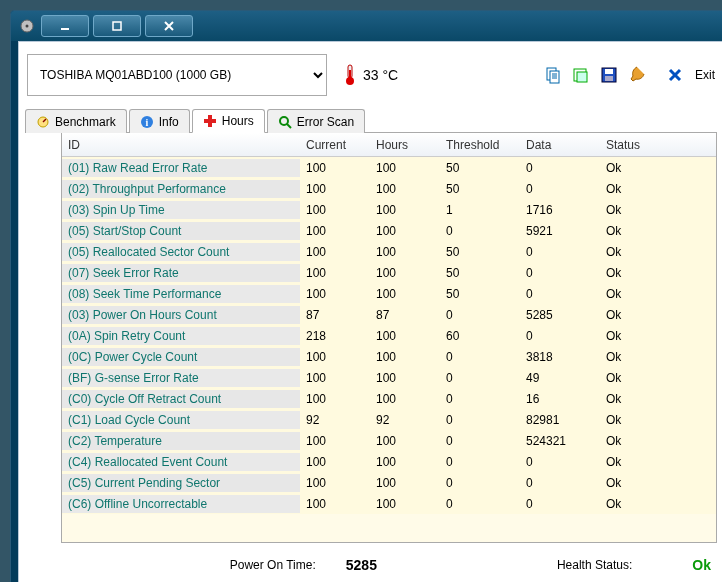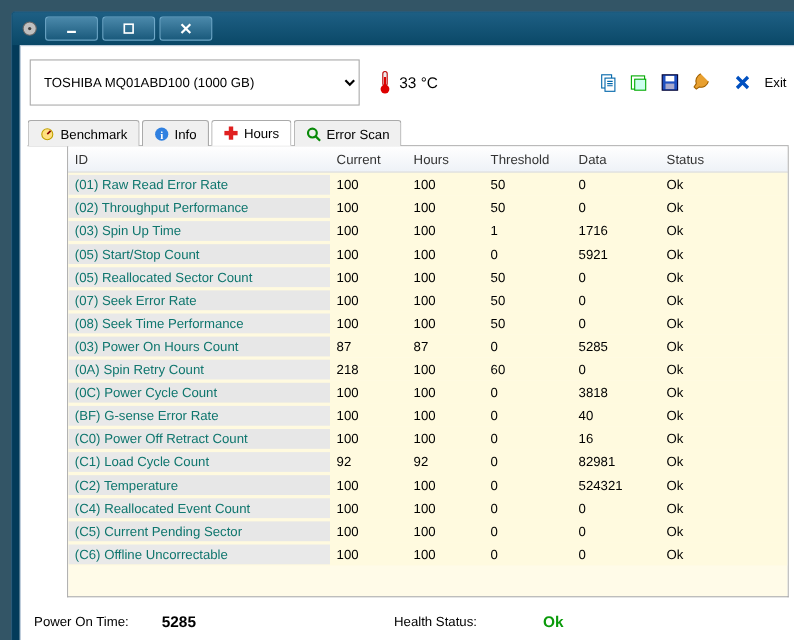--- a/index.html
+++ b/index.html
@@ -50,21 +50,21 @@
 
 
 .grid-body .row .col { border:none;}
 .grid-body .row { background:#fffadf;}
 .grid-body .row .col-id{ background:#e9e9e9; color:#0f766e;}
 .grid-body::-webkit-scrollbar{width:17px;}
 .grid-body::-webkit-scrollbar-track{background:#f0f0f0; border-left:1px solid #ddd;}
 .grid-body::-webkit-scrollbar-thumb{background:#cdcdcd; border:1px solid #aaa; border-radius:2px;}
 .grid-body::-webkit-scrollbar-button{background:#e8e8e8; height:17px; border:1px solid #aaa;}
 
-.footer { display:flex; align-items:center; padding:8px 6px 4px 6px; margin-top:6px;}
+.footer { display:flex; align-items:center; padding:8px 6px 4px 6px; margin-top:6px;justify-content:flex-end;}
 .footer .label { margin-right:30px;}
 .footer .val-bold{ font-weight:bold; font-size:14px;}
 .footer .center-gap{ flex:0 0 180px;}
 .footer .ok{ color:#0a9a0a; font-weight:bold; font-size:14px; margin-left:30px;}
 
 svg { display:block;}
 </style>
 </head>
 <body>
 
@@ -278,25 +278,25 @@
             <div class="col col-wor">100</div>
             <div class="col col-thr">0</div>
             <div class="col col-dat">3818</div>
             <div class="col col-sta">Ok</div>
           </div>
           <div class="row">
             <div class="col col-id">(BF) G-sense Error Rate</div>
             <div class="col col-cur">100</div>
             <div class="col col-wor">100</div>
             <div class="col col-thr">0</div>
-            <div class="col col-dat">40</div>
-            <div class="col col-sta">Ok</div>
-          </div>
-          <div class="row">
-            <div class="col col-id">(C0) Power Off Retract Count</div>
+            <div class="col col-dat">49</div>
+            <div class="col col-sta">Ok</div>
+          </div>
+          <div class="row">
+            <div class="col col-id">(C0) Cycle Off Retract Count</div>
             <div class="col col-cur">100</div>
             <div class="col col-wor">100</div>
             <div class="col col-thr">0</div>
             <div class="col col-dat">16</div>
             <div class="col col-sta">Ok</div>
           </div>
           <div class="row">
             <div class="col col-id">(C1) Load Cycle Count</div>
             <div class="col col-cur">92</div>
             <div class="col col-wor">92</div>

